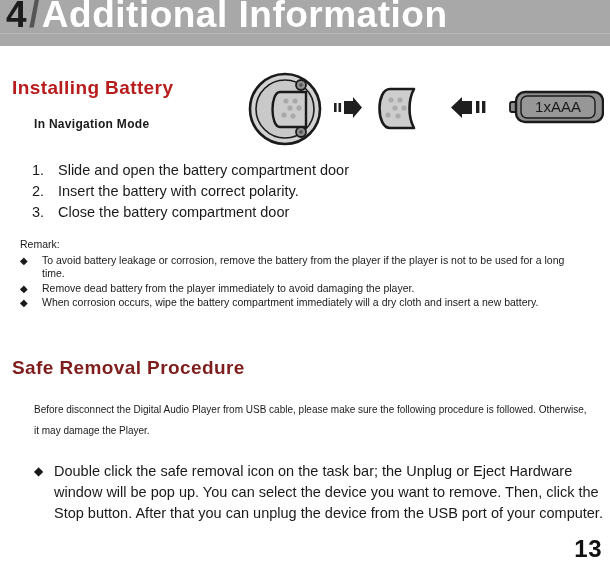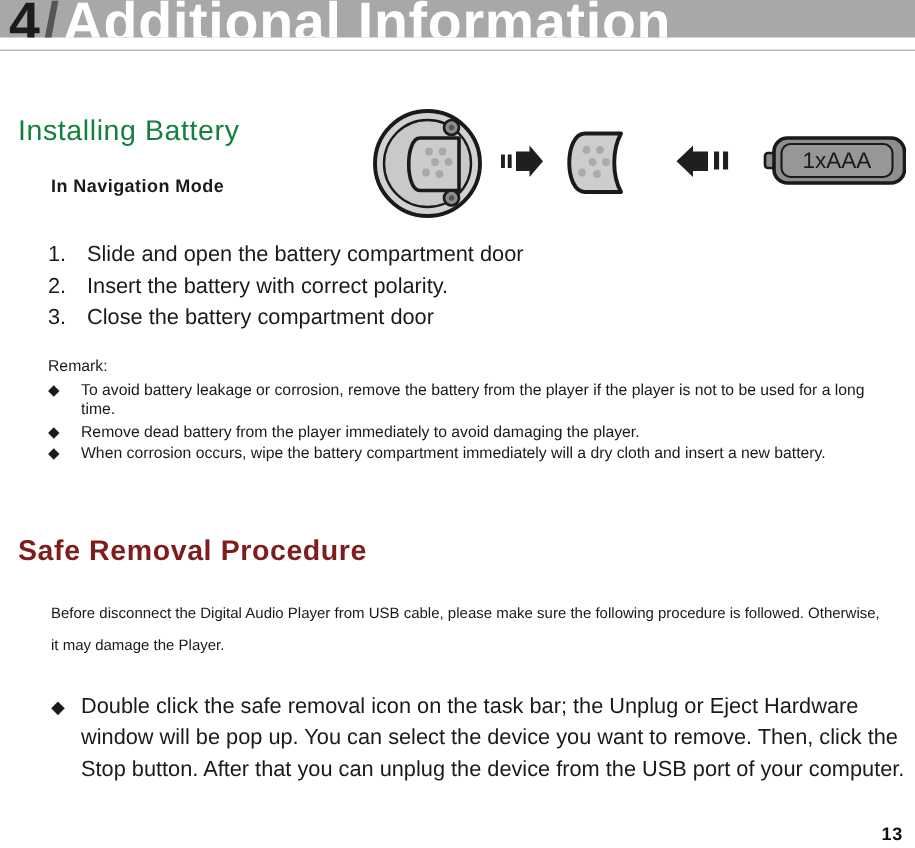--- a/index.html
+++ b/index.html
@@ -15,21 +15,21 @@
     overflow: hidden;
     position: relative;
   }
 
   
   .header-bar {
     position: absolute;
     left: 0;
     top: 0;
     width: 610px;
-    height: 25px;
+    height: 46px;
     background: #a8a8a8;
     overflow: hidden;
   }
   .header-text {
     position: absolute;
     left: 6px;
     top: -7px;
     font-size: 37px;
     font-weight: bold;
     letter-spacing: 0.5px;
@@ -47,23 +47,23 @@
     height: 1px;
     background: #b9b9b9;
   }
 
   
   .h-install {
     position: absolute;
     left: 12px;
     top: 77px;
     font-size: 19px;
-    font-weight: normal;
+    font-weight: bold;
     letter-spacing: 0.4px;
-    color: #15803d;
+    color: #b91c1c;
   }
   .h-navmode {
     position: absolute;
     left: 34px;
     top: 117px;
     font-size: 12px;
     font-weight: bold;
     letter-spacing: 0.3px;
     color: #1a1a1a;
   }
@@ -102,21 +102,21 @@
   }
   .step-num {
     width: 26px;
     flex: none;
   }
   .step-text { flex: 1; }
 
   
   .remark {
     position: absolute;
-    left: 32px;
+    left: 20px;
     top: 238px;
     width: 556px;
     font-size: 10.5px;
     line-height: 13.5px;
     color: #1a1a1a;
   }
   .remark-label {
     margin-bottom: 2px;
   }
   .remark-item {
@@ -160,21 +160,21 @@
     flex: none;
     font-size: 12px;
   }
   .safe-text { flex: 1; }
 
   
   .page-num {
     position: absolute;
     right: 8px;
     bottom: 2px;
-    font-size: 12px;
+    font-size: 24px;
     font-weight: bold;
     color: #111111;
     letter-spacing: 0.5px;
   }
 </style>
 </head>
 <body>
 
 <div class="header-bar">
   <div class="header-text">

